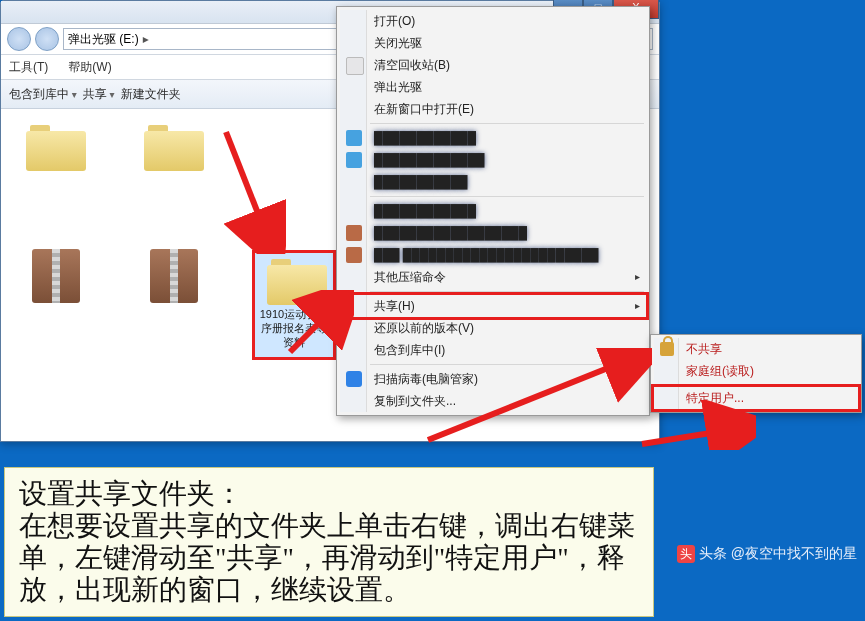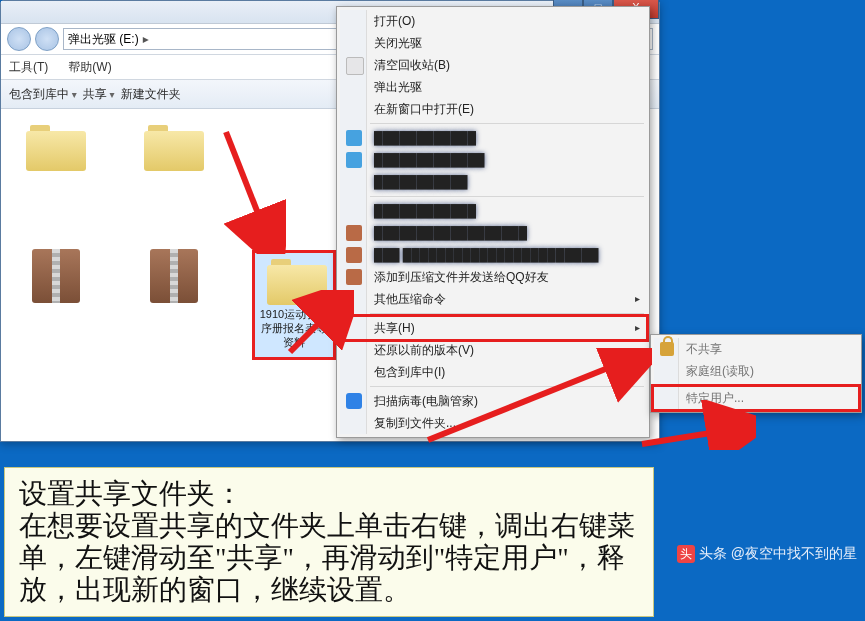--- a/index.html
+++ b/index.html
@@ -29,21 +29,21 @@
   .ctxmenu.main { left:336px; top:6px; }
   .ctxmenu .gutter { position:absolute; left:3px; top:3px; bottom:3px; width:26px; background:#eef1f5; border-right:1px solid #dcdcdc; }
   .ctxmenu .item { position:relative; height:22px; line-height:22px; padding-left:34px; padding-right:16px; color:#222; white-space:nowrap; }
   .ctxmenu .item.sep { height:1px; margin:3px 2px 3px 30px; background:#d6d6d6; padding:0;}
   .ctxmenu .item .arrow { position:absolute; right:6px; top:0; font-size:10px; color:#3a3a3a; }
   .ctxmenu .item .ico { position:absolute; left:6px; top:3px; width:16px; height:16px; }
   .blurtext { color:transparent; text-shadow:0 0 5px rgba(50,70,120,.8); }
   .share-item { border:3px solid #e61e1e; margin:-3px; }
   .submenu { position:absolute; left:650px; top:334px; width:204px; background:#f3f3f3; border:1px solid #9a9a9a; box-shadow:2px 3px 8px rgba(0,0,0,.35); padding:3px; }
   .submenu .gutter { position:absolute; left:3px; top:3px; bottom:3px; width:24px; background:#eef1f5; border-right:1px solid #dcdcdc; }
-  .submenu .item { position:relative; height:22px; line-height:22px; padding-left:32px; color:#737373; }
+  .submenu .item { position:relative; height:22px; line-height:22px; padding-left:32px; color:#b91c1c; }
   .submenu .hl { border:3px solid #e61e1e; margin:2px -3px -3px; }
   .lock { width:14px; height:14px; background:#d6a33a; border-radius:2px; position:absolute; left:6px; top:4px;}
   .lock::before{content:""; position:absolute; left:3px; top:-6px; width:6px; height:8px; border:2px solid #d6a33a; border-bottom:none; border-radius:5px 5px 0 0;}
   .annot { position:absolute; left:4px; bottom:4px; width:620px; background:#fbfceb; border:1px solid #c9c77f; padding:10px 14px; font-size:28px; line-height:32px; color:#111; font-family:"SimSun",serif; }
   .watermark { position:absolute; right:8px; bottom:58px; color:#e8effa; font-size:14px; }
   .watermark .logo { display:inline-block; width:18px; height:18px; background:#e44; border-radius:3px; color:#fff; text-align:center; line-height:18px; font-size:12px; margin-right:4px; vertical-align:middle;}
   svg.arrow-red { position:absolute; pointer-events:none; }
 </style>
 </head>
 <body>
@@ -108,21 +108,20 @@
   <div class="item">弹出光驱</div>
   <div class="item">在新窗口中打开(E)</div>
   <div class="item sep"></div>
   <div class="item blurtext"><span class="ico" style="background:#46a2e0;border-radius:2px;"></span><span>████████████</span></div>
   <div class="item blurtext"><span class="ico" style="background:#46a2e0;border-radius:2px;"></span><span>█████████████</span></div>
   <div class="item blurtext">███████████</div>
   <div class="item sep"></div>
   <div class="item blurtext">████████████</div>
   <div class="item blurtext"><span class="ico" style="background:#b96a46;border-radius:2px;"></span><span>██████████████████</span></div>
   <div class="item blurtext"><span class="ico" style="background:#b96a46;border-radius:2px;"></span><span>███  ███████████████████████</span></div>
-  <div class="item"><span class="ico" style="background:#b96a46;border-radius:2px;"></span><span>添加到压缩文件并发送给QQ好友</span></div>
   <div class="item"><span>其他压缩命令</span><span class="arrow">▸</span></div>
   <div class="item sep"></div>
   <div class="item share-item"><span>共享(H)</span><span class="arrow">▸</span></div>
   <div class="item">还原以前的版本(V)</div>
   <div class="item"><span>包含到库中(I)</span><span class="arrow">▸</span></div>
   <div class="item sep"></div>
   <div class="item"><span class="ico" style="background:#2f82e6;border-radius:3px;"></span><span>扫描病毒(电脑管家)</span></div>
   <div class="item">复制到文件夹...</div>
 </div>
 

